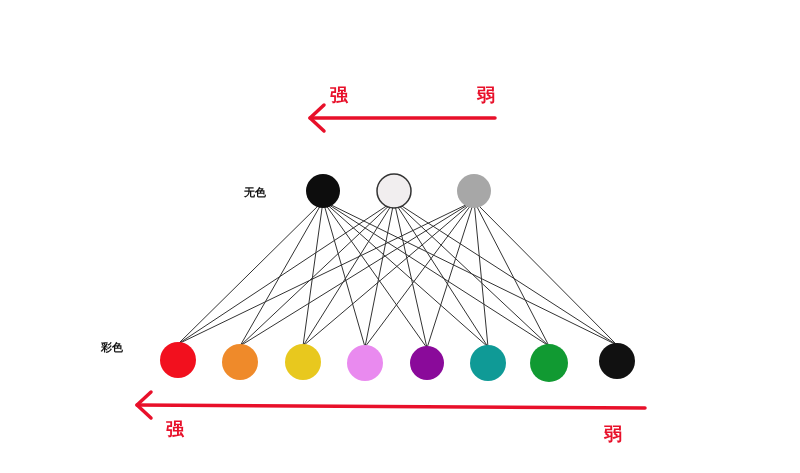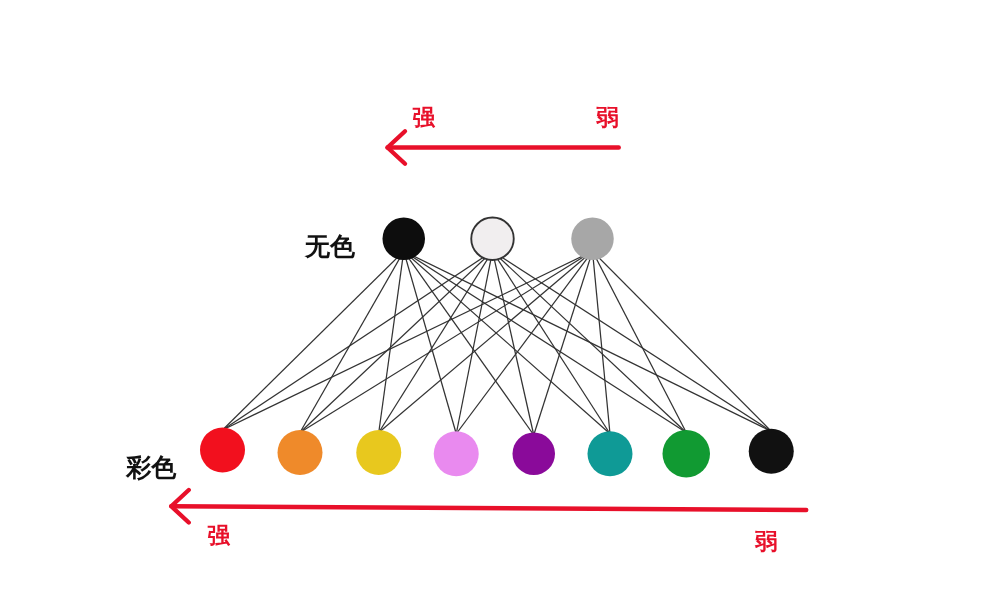--- a/index.html
+++ b/index.html
@@ -1,21 +1,21 @@
 <!DOCTYPE html>
 <html><head>
 <meta charset="utf-8">
 <style>
   html, body { margin: 0; padding: 0; background: #ffffff; }
   body { width: 800px; height: 473px; position: relative; overflow: hidden;
          font-family: "DejaVu Sans", "Liberation Sans", sans-serif; }
   #diagram { position: absolute; left: 0; top: 0; }
   .label { position: absolute; font-weight: bold; font-size: 17px; line-height: 1; white-space: nowrap; }
   .red { color: #e8102a; font-size: 18px; }
-  .black { color: #111111; font-size: 20px; }
+  .black { color: #111111; font-size: 11px; }
 </style>
 </head>
 <body>
 
 <svg id="diagram" width="800" height="473" viewBox="0 0 800 473" xmlns="http://www.w3.org/2000/svg">
   <g id="edges">
       <line x1="323" y1="201" x2="178" y2="344" stroke="#333333" stroke-width="1"></line>
       <line x1="323" y1="201" x2="240" y2="346" stroke="#333333" stroke-width="1"></line>
       <line x1="323" y1="201" x2="303" y2="346" stroke="#333333" stroke-width="1"></line>
       <line x1="323" y1="201" x2="365" y2="347" stroke="#333333" stroke-width="1"></line>
@@ -61,15 +61,15 @@
       <circle cx="427" cy="363" r="17" fill="#8a0a9a"></circle>
       <circle cx="488" cy="363" r="18" fill="#0f9a96"></circle>
       <circle cx="549" cy="363" r="19" fill="#119a32"></circle>
       <circle cx="617" cy="361" r="18" fill="#111111"></circle>
     </g>
 </svg>
 
 <div class="label red" style="left:330px; top:86px;">强</div>
 <div class="label red" style="left:477px; top:86px;">弱</div>
 <div class="label black" style="left:244px; top:187px;">无色</div>
-<div class="label black" style="left:101px; top:364px;">彩色</div>
+<div class="label black" style="left:101px; top:342px;">彩色</div>
 <div class="label red" style="left:166px; top:420px;">强</div>
 <div class="label red" style="left:604px; top:425px;">弱</div>
 
 </body></html>

